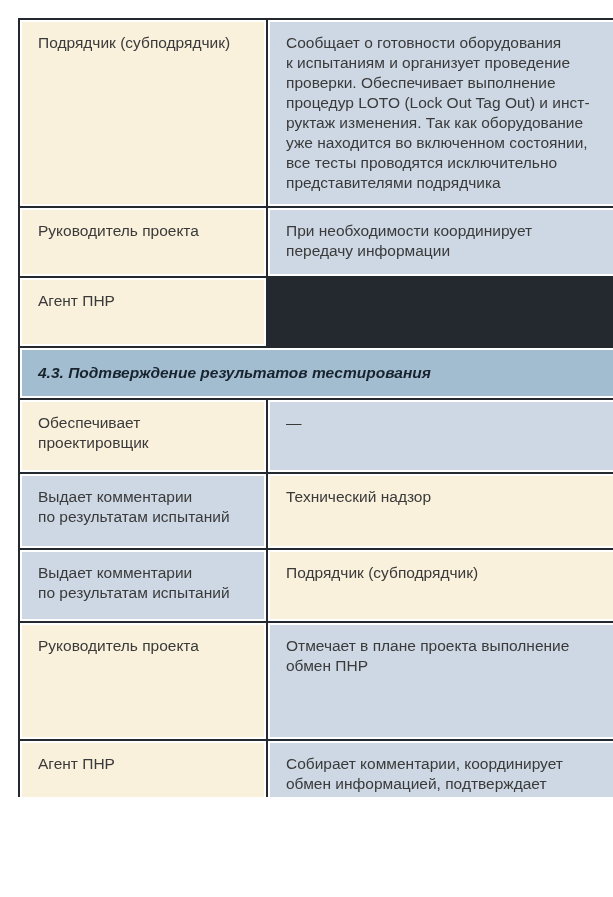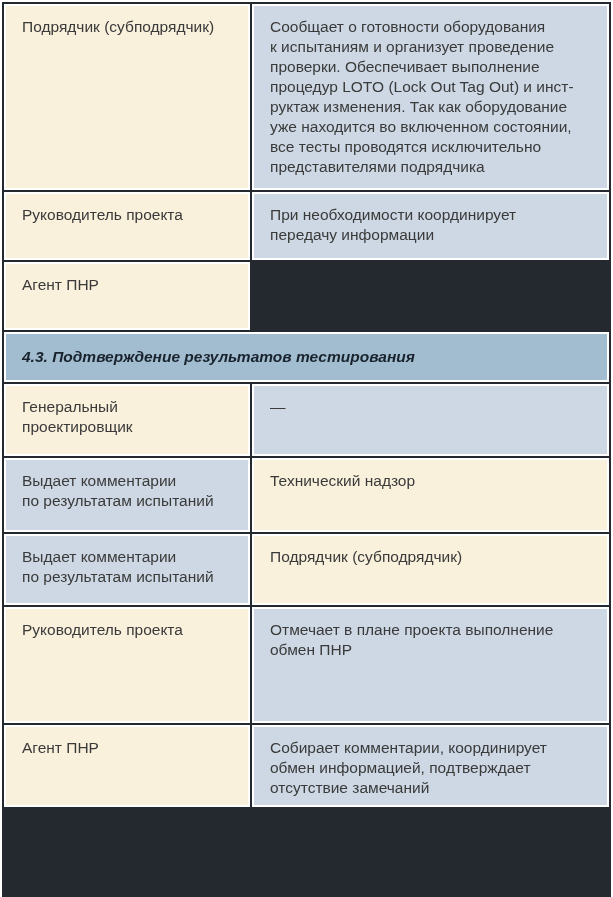--- a/index.html
+++ b/index.html
@@ -13,22 +13,22 @@
   }
   * { box-sizing: border-box; }
   html, body {
     margin: 0;
     padding: 0;
     background: #ffffff;
     font-family: "Liberation Sans", "DejaVu Sans", sans-serif;
   }
   .page {
     width: 613px;
-    height: 897px;
-    padding: 2px;
+    height: 797px;
+    padding: 18px;
     background: #ffffff;
   }
   .resp-table {
     width: 609px;
     display: grid;
     grid-template-columns: 246px 1fr;
     grid-template-rows: 186px 68px 68px 50px 72px 74px 71px 116px 82px 90px;
     gap: 2px;
     background: var(--grid);
     border: 2px solid var(--grid);
@@ -73,21 +73,21 @@
 представителями подрядчика</div>
 
     <div class="cell role">Руководитель проекта</div>
     <div class="cell desc">При необходимости координирует
 передачу информации</div>
 
     <div class="cell role">Агент ПНР</div>
 
     <div class="cell section-header">4.3. Подтверждение результатов тестирования</div>
 
-    <div class="cell role">Генеральный
+    <div class="cell role">Обеспечивает
 проектировщик</div>
     <div class="cell desc">—</div>
 
     <div class="cell desc">Выдает комментарии
 по результатам испытаний</div>
 
     <div class="cell role">Технический надзор</div>
     <div class="cell desc">Выдает комментарии
 по результатам испытаний</div>
 

